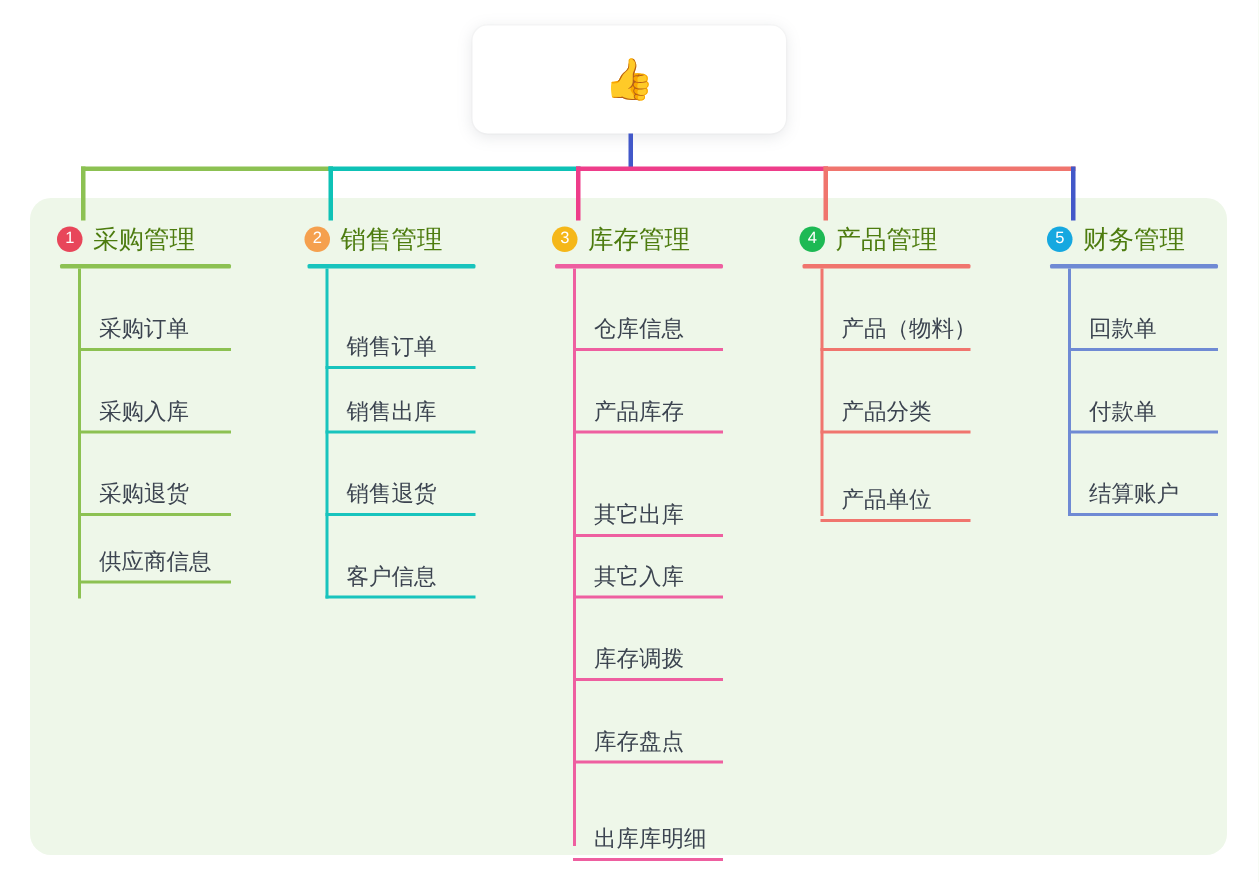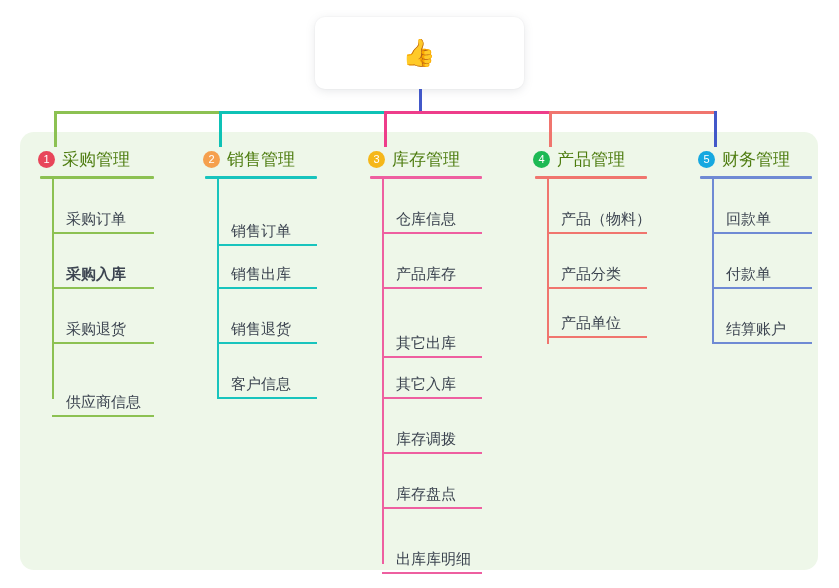--- a/index.html
+++ b/index.html
@@ -83,29 +83,29 @@
           <span class="badge" style="background: rgb(232, 70, 90);">1</span>
           <span class="col-title">采购管理</span>
         </div>
         <div class="head-rule" style="width: 114px; background: rgb(140, 193, 82);"></div>
         <div class="items">
           <div class="spine" style="height: 220px; background: rgb(140, 193, 82);"></div>
           <div class="item" style="top: 0px; height: 55px; width: 102px;">
             <span class="item-label">采购订单</span>
             <div class="item-rule" style="width: 102px; background: rgb(140, 193, 82);"></div>
           </div>
-          <div class="item" style="top: 55px; height: 55px; width: 102px; font-weight: bold;">
+          <div class="item" style="top: 55px; height: 55px; width: 102px;">
             <span class="item-label">采购入库</span>
             <div class="item-rule" style="width: 102px; background: rgb(140, 193, 82);"></div>
           </div>
           <div class="item" style="top: 110px; height: 55px; width: 102px;">
             <span class="item-label">采购退货</span>
             <div class="item-rule" style="width: 102px; background: rgb(140, 193, 82);"></div>
           </div>
-          <div class="item" style="top: 165px; height: 73px; width: 102px; padding-left: 38px;">
+          <div class="item" style="top: 165px; height: 45px; width: 102px; padding-left: 38px;">
             <span class="item-label">供应商信息</span>
             <div class="item-rule" style="width: 102px; background: rgb(140, 193, 82);"></div>
           </div>
         </div>
       </div>
       <div class="col" style="left: 203px; width: 140px;">
         <div class="col-head">
           <span class="badge" style="background: rgb(245, 160, 78);">2</span>
           <span class="col-title">销售管理</span>
         </div>
@@ -177,21 +177,21 @@
         <div class="items">
           <div class="spine" style="height: 165px; background: rgb(240, 117, 110);"></div>
           <div class="item" style="top: 0px; height: 55px; width: 100px;">
             <span class="item-label">产品（物料）</span>
             <div class="item-rule" style="width: 100px; background: rgb(240, 117, 110);"></div>
           </div>
           <div class="item" style="top: 55px; height: 55px; width: 100px;">
             <span class="item-label">产品分类</span>
             <div class="item-rule" style="width: 100px; background: rgb(240, 117, 110);"></div>
           </div>
-          <div class="item" style="top: 104px; height: 55px; width: 100px;">
+          <div class="item" style="top: 114px; height: 55px; width: 100px;">
             <span class="item-label">产品单位</span>
             <div class="item-rule" style="width: 100px; background: rgb(240, 117, 110);"></div>
           </div>
         </div>
       </div>
       <div class="col" style="left: 698px; width: 140px;">
         <div class="col-head">
           <span class="badge" style="background: rgb(22, 168, 224);">5</span>
           <span class="col-title">财务管理</span>
         </div>

